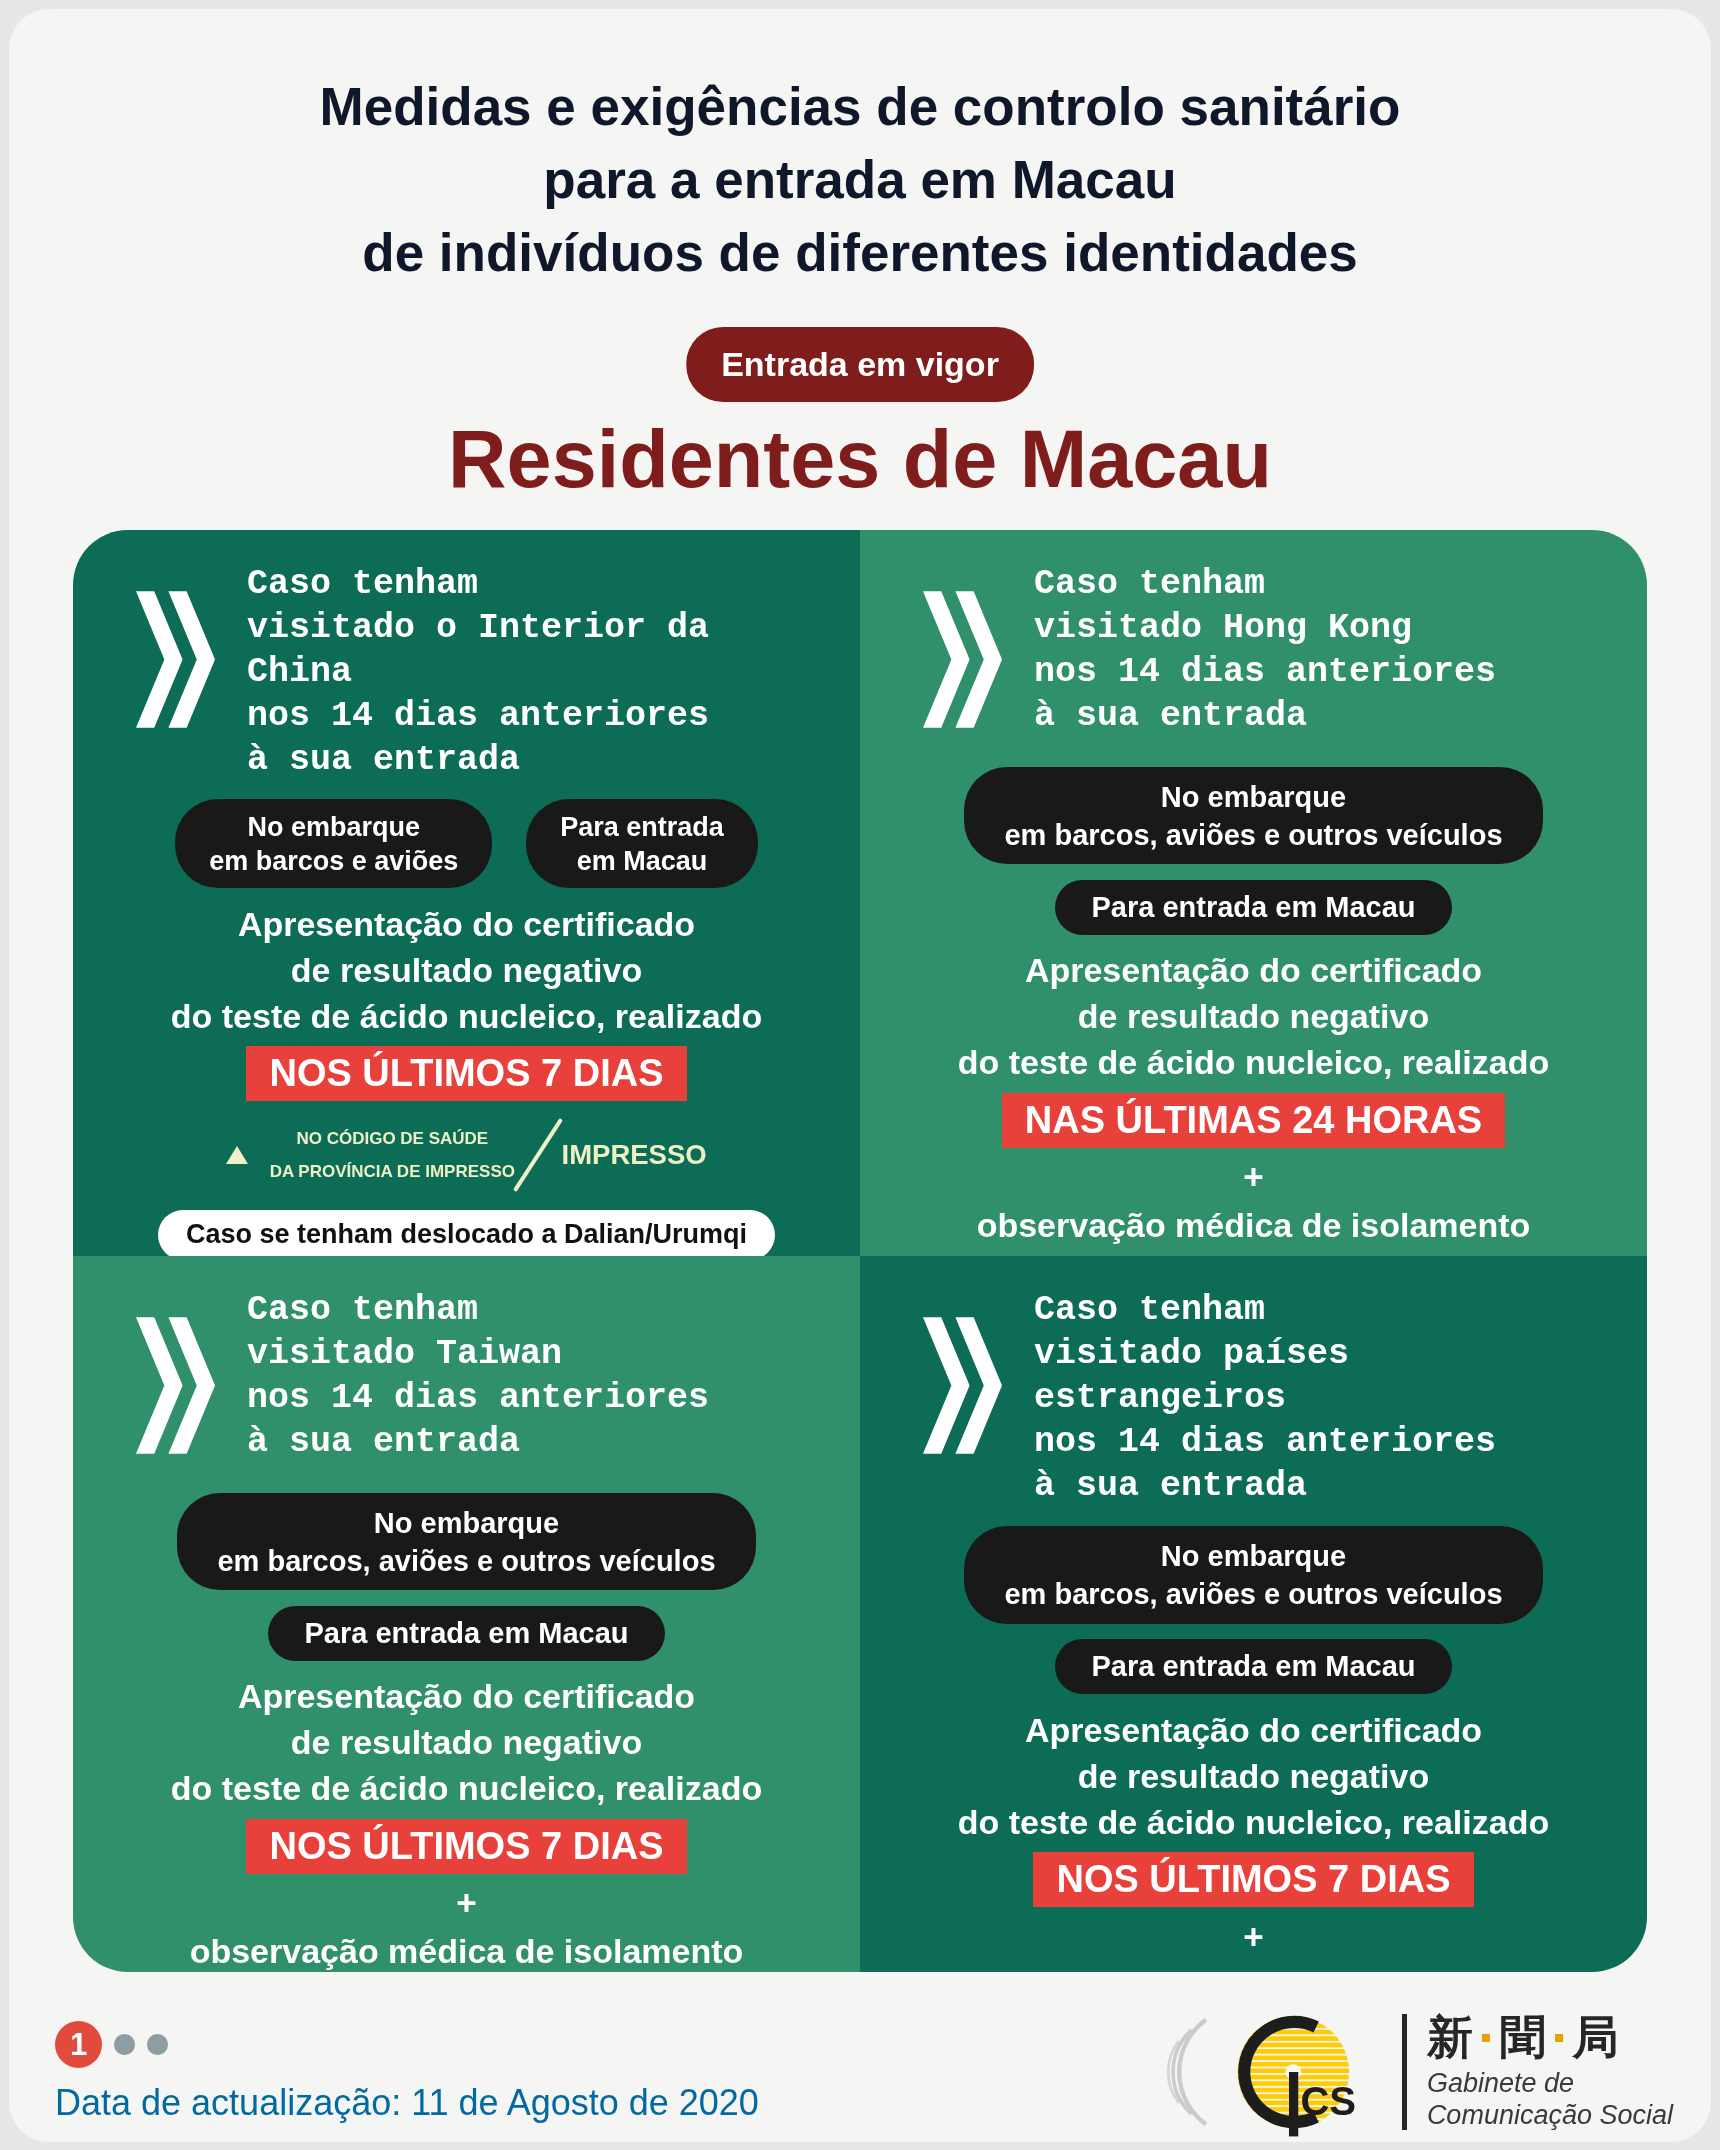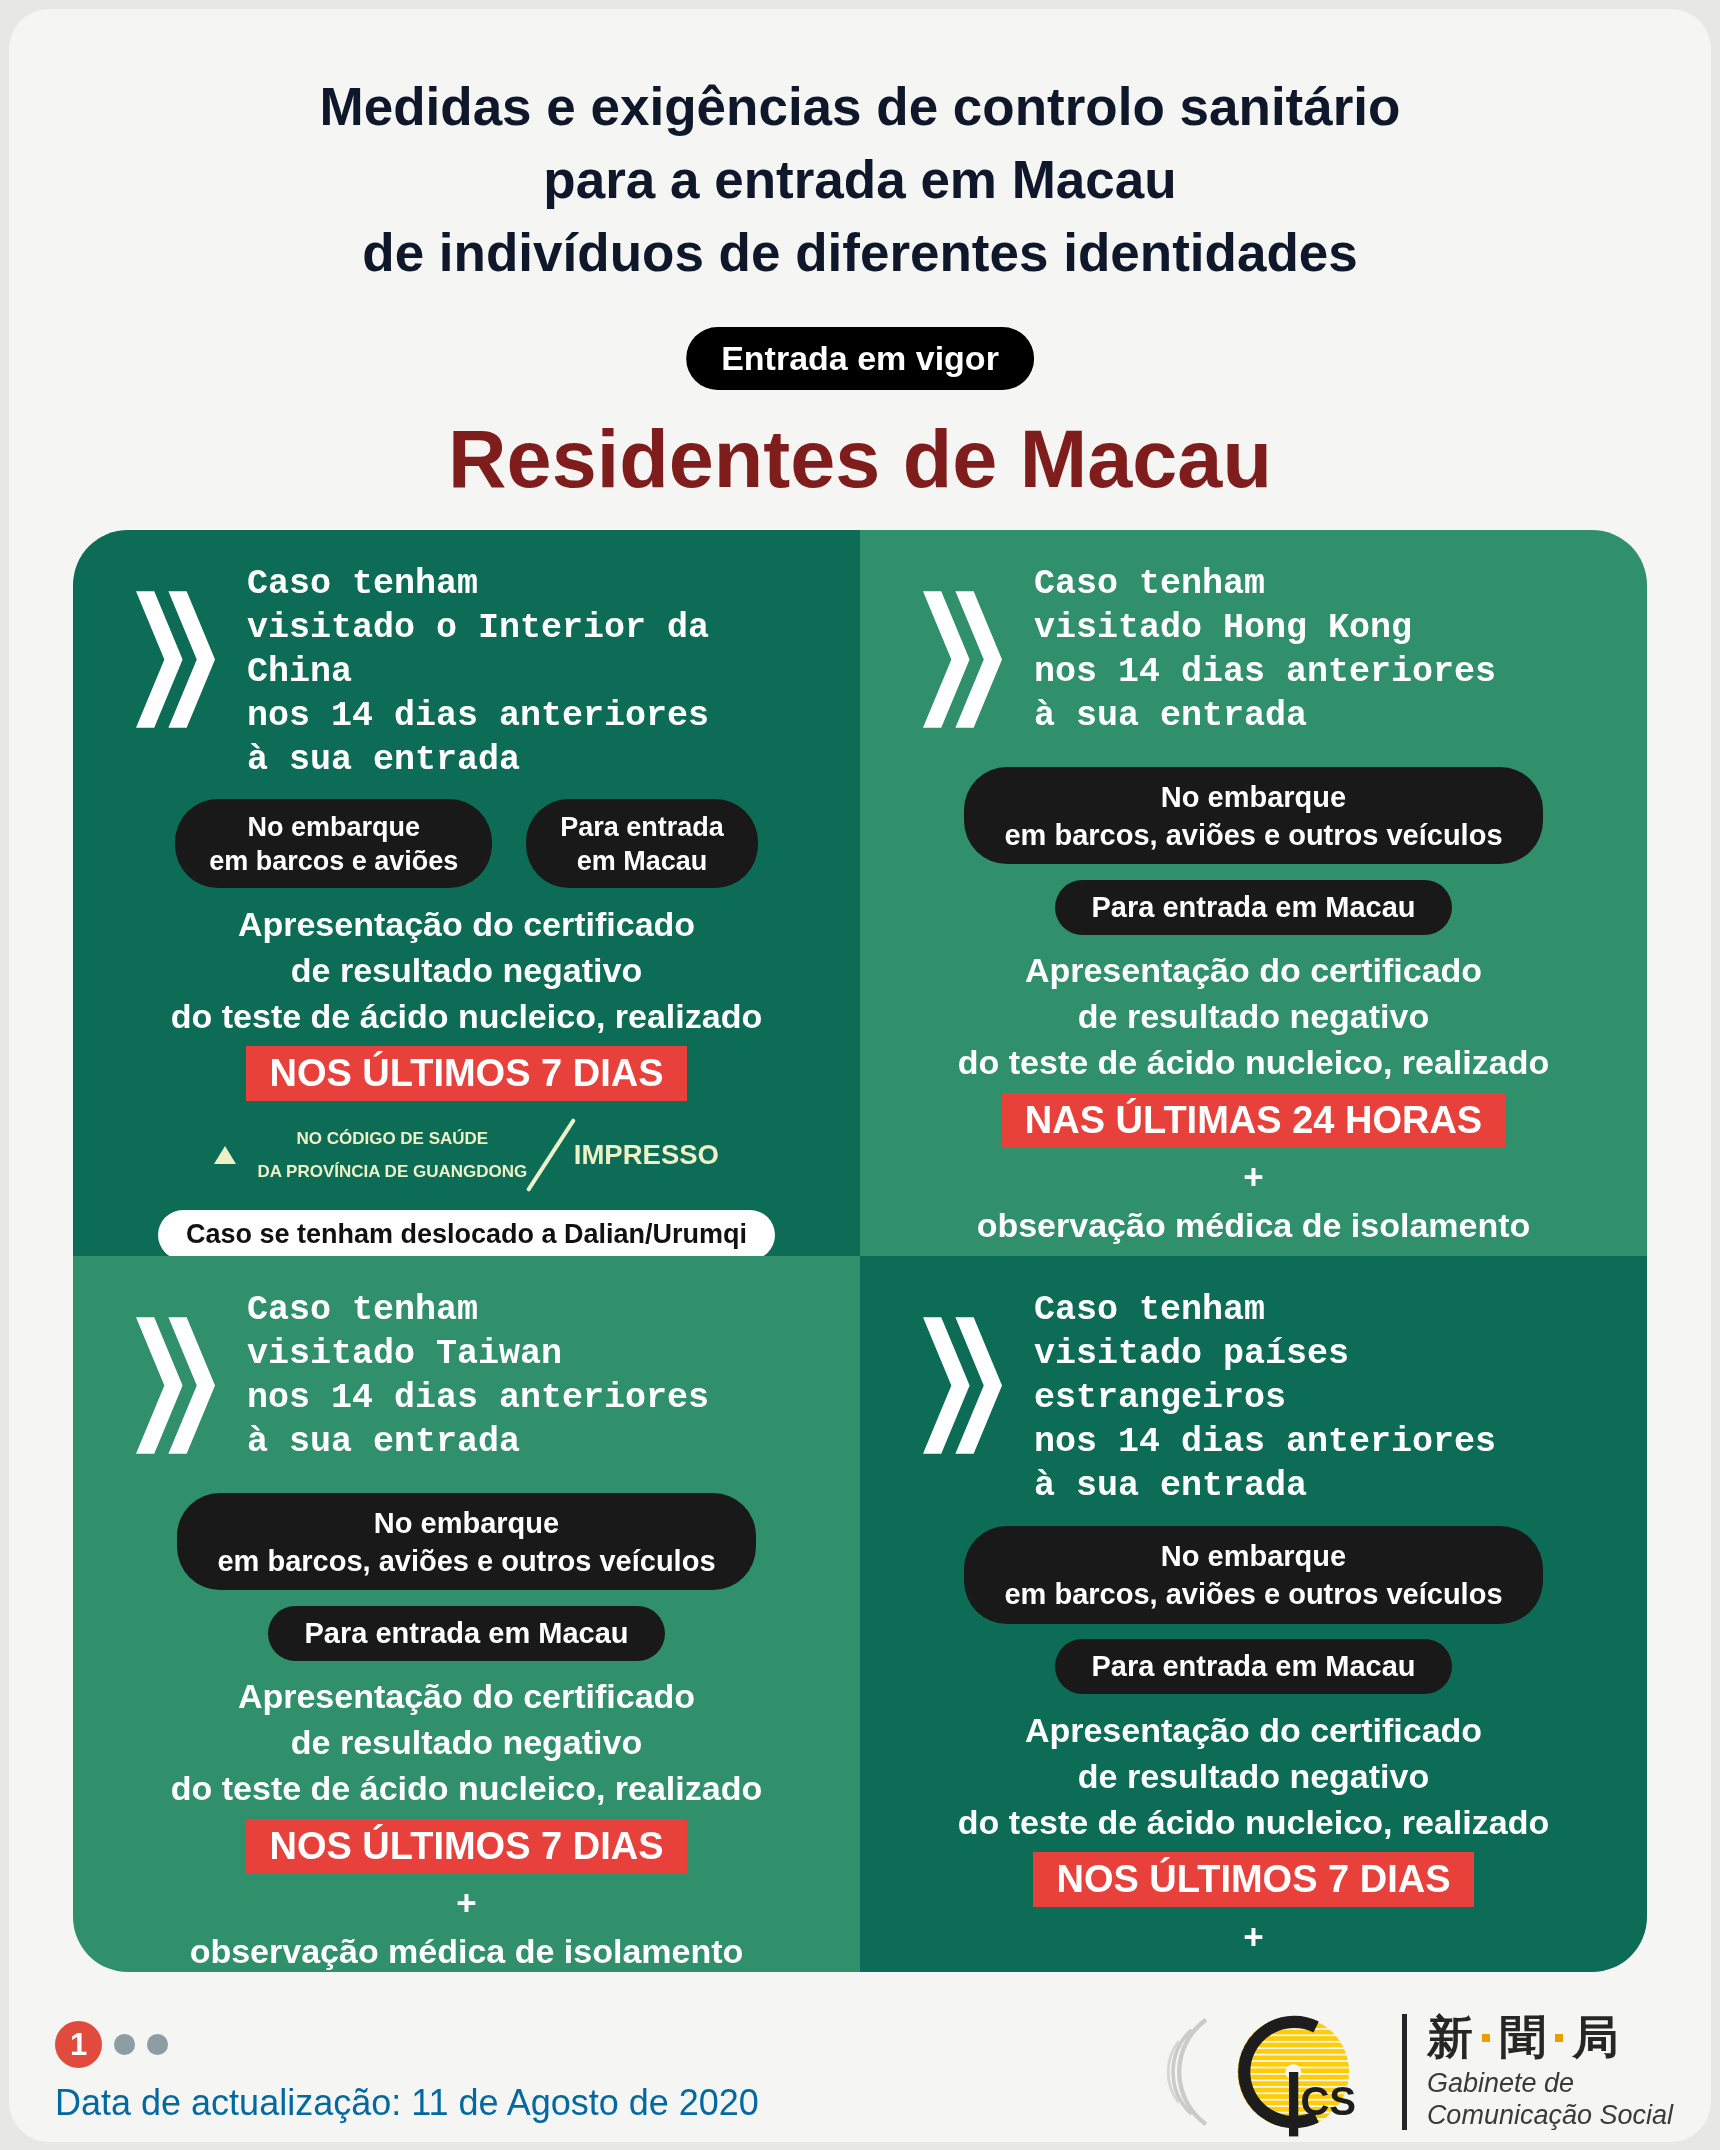--- a/index.html
+++ b/index.html
@@ -11,21 +11,21 @@
   .card {
     position:absolute; left:9.2px; top:9.2px; right:9.2px; bottom:9.2px;
     background:#f5f5f3; border-radius:40px;
   }
   
   .title { position:absolute; left:0; top:70px; width:100%; text-align:center;
            color:#0f172a; font-weight:bold; font-size:53px; line-height:73px; }
   .badge { position:absolute; top:327px; left:50%; transform:translateX(-50%);
            display:flex; border-radius:37px; overflow:hidden; color:#fff;
            font-weight:bold; font-size:34px; white-space:nowrap; }
-  .badge .blabel { background:#000000; padding:12px 35px; }
+  .badge .blabel { background:#7f1d1d; padding:18px 35px; }
   .badge .bvalue { background:#3ca5d2; padding:13.8px 43px; }
   .audience { position:absolute; left:0; top:413px; width:100%; text-align:center;
               color:#7f1d1d; font-weight:bold; font-size:81px; }
   
   .grid { position:absolute; left:73px; top:530px; width:1574px; height:1442px;
           border-radius:55px; overflow:hidden; display:grid;
           grid-template-columns:787px 787px; grid-template-rows:726px 716px; }
   .panel { color:#fff; box-sizing:border-box; padding:32px 37px 0; text-align:center; overflow:hidden; }
   .panel.dark  { background:#0c6c56; }
   .panel.light { background:#31906c; }
@@ -121,21 +121,21 @@
       <div class="cert">
         <span>Apresentação do certificado</span>
         <span>de resultado negativo</span>
         <span>do teste de ácido nucleico, realizado</span>
       </div>
       <div class="redbox">NOS ÚLTIMOS 7 DIAS</div>
       <div class="coderow">
         <span class="tri"></span>
         <div class="codetext">
           <span>NO CÓDIGO DE SAÚDE</span>
-          <span>DA PROVÍNCIA DE GUANGDONG</span>
+          <span>DA PROVÍNCIA DE IMPRESSO</span>
         </div>
         <span class="slash"></span>
         <span class="impresso">IMPRESSO</span>
       </div>
       <div class="notepill">Caso se tenham deslocado a Dalian/Urumqi</div>
       <div class="plusrow">
         <span class="plus">+</span>
         <div class="iso">
           <span>observação médica de isolamento</span>
 

